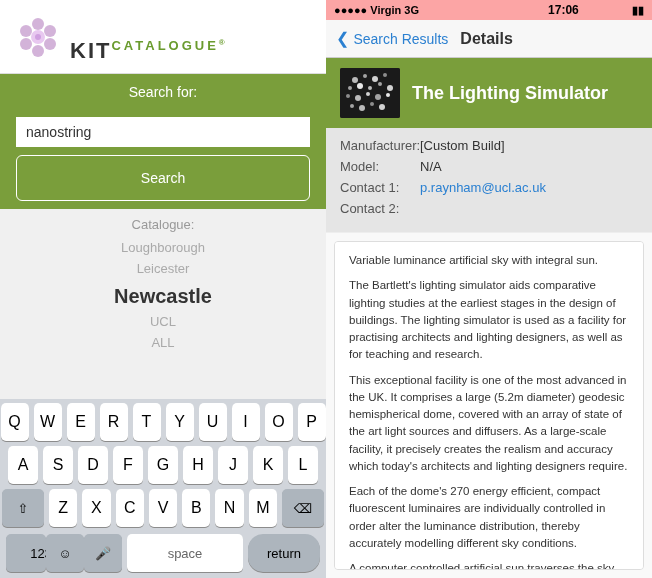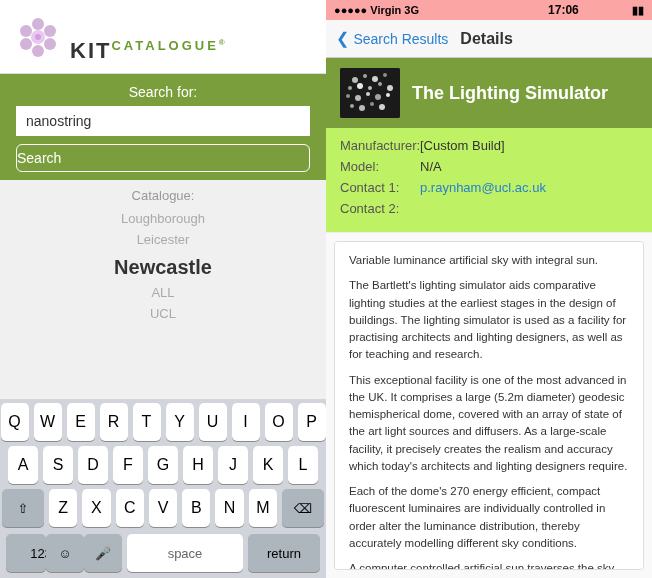--- a/index.html
+++ b/index.html
@@ -73,41 +73,42 @@
     }
 
     .search-section {
       background: #7a9e3b;
       padding: 10px 16px 8px;
     }
     .search-label {
       color: #fff;
       font-size: 14px;
       text-align: center;
-      margin-bottom: 6px;
+      margin-bottom: 17px;
       font-weight: 500;
     }
     .search-input-wrap {
       background: #fff;
       border-radius: 0;
       padding: 6px 10px;
       margin-bottom: 8px;
     }
     .search-input-text {
       color: #333;
       font-size: 14px;
     }
     .search-btn {
       background: #7a9e3b;
       border: 1.5px solid #fff;
       border-radius: 6px;
       color: #fff;
       font-size: 14px;
-      padding: 5px 0;
+      padding: 14px 0;
       width: 100%;
+      text-align: center;
       cursor: pointer;
     }
 
     .catalogue-section {
       background: #f0f0f0;
       padding: 8px 16px 4px;
     }
     .catalogue-label {
       color: #999;
       font-size: 13px;
@@ -180,21 +181,21 @@
       justify-content: center;
       font-size: 13px;
       color: #000;
       cursor: pointer;
       box-shadow: 0 1px 0 #8c8c8c;
     }
     .bottom-key.num { width: 40px; padding-left: 30px; }
     .bottom-key.emoji { width: 38px; }
     .bottom-key.mic { width: 38px; }
     .bottom-key.space { flex: 1; margin: 0 5px; background: #fff; color: #666; }
-    .bottom-key.ret { width: 72px; background: #adb5bd; }
+    .bottom-key.ret { width: 72px; background: #adb5bd; border-radius: 15px; }
 
     
     .right-panel {
       width: 326px;
       height: 578px;
       background: #f9f9f9;
       display: flex;
       flex-direction: column;
       overflow: hidden;
     }
@@ -254,21 +255,21 @@
       justify-content: center;
     }
     .product-title {
       color: #fff;
       font-size: 18px;
       font-weight: 600;
     }
 
     .details-section {
       padding: 10px 14px;
-      background: #bef264;
+      background: #e5e5e5;
       border-bottom: 1px solid #eee;
     }
     .detail-row {
       display: flex;
       align-items: baseline;
       margin-bottom: 6px;
       font-size: 13px;
     }
     .detail-label {
       color: #555;
@@ -334,22 +335,22 @@
     </div>
     <div class="search-btn">Search</div>
   </div>
 
   <div class="catalogue-section">
     <div class="catalogue-label">Catalogue:</div>
     <div class="catalogue-items">
       <span class="catalogue-item">Loughborough</span>
       <span class="catalogue-item">Leicester</span>
       <span class="catalogue-item selected">Newcastle</span>
+      <span class="catalogue-item">UCL</span>
       <span class="catalogue-item">ALL</span>
-      <span class="catalogue-item">UCL</span>
     </div>
   </div>
 
   <div class="keyboard">
     <div class="key-row">
       <div class="key">Q</div>
       <div class="key">W</div>
       <div class="key">E</div>
       <div class="key">R</div>
       <div class="key">T</div>

